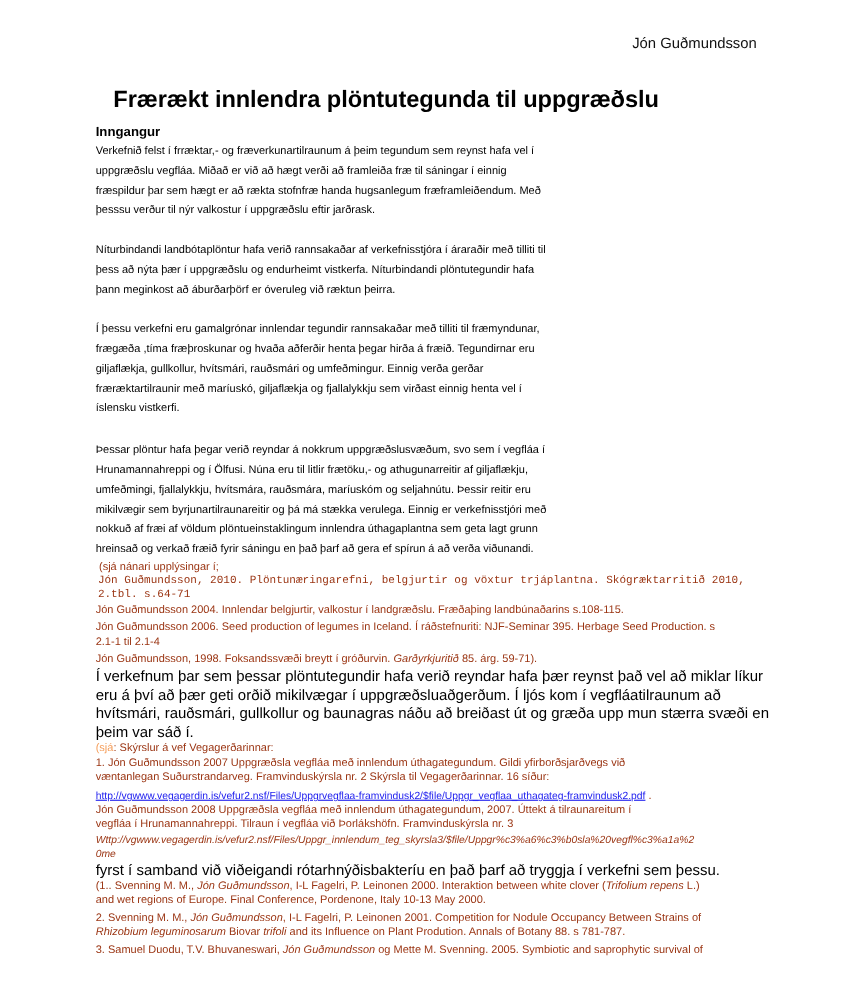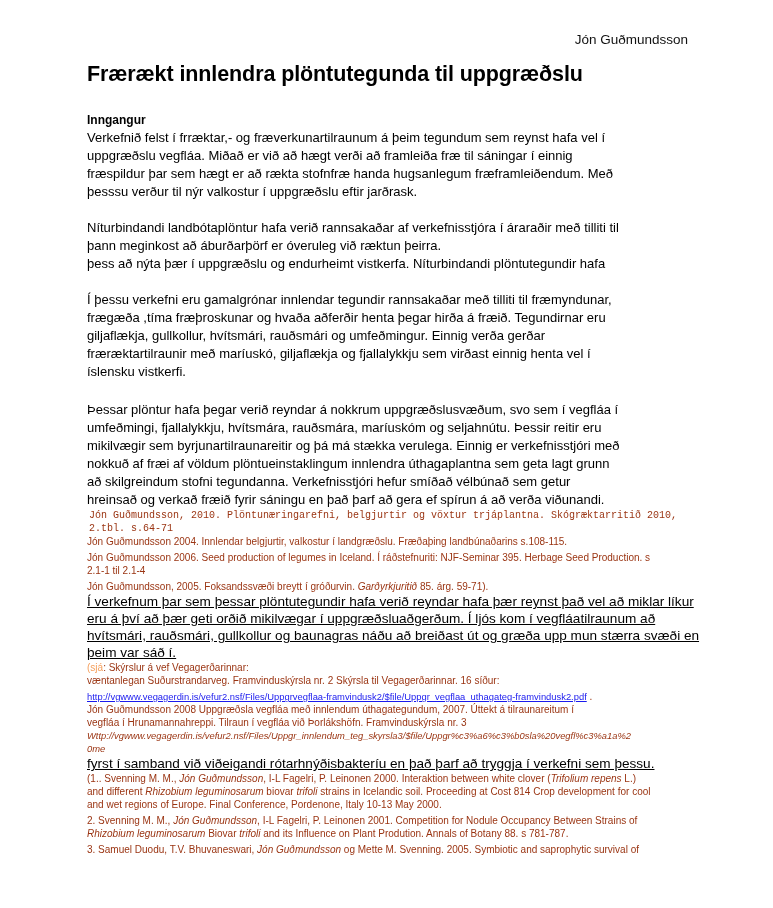--- a/index.html
+++ b/index.html
@@ -7,109 +7,110 @@
       width: 773px; height: 908px; overflow: hidden; position: relative;
       font-family: "Liberation Sans", sans-serif; color: #000;
     }
     .page { position: absolute; left: 0; top: 0; width: 773px; height: 908px; }
     .author {
       position: absolute; top: 32px; right: 85px;
       font-size: 13.5px; color: #111;
     }
     .title {
       position: absolute; left: 87px; top: 62px;
-      font-size: 21.5px; font-weight: bold; margin: 0; letter-spacing: -0.1px;
+      font-size: 21.5px; font-weight: bold; margin: 16px; letter-spacing: -0.1px;
     }
     .content { position: absolute; left: 87px; top: 112px; width: 620px; }
     .h2 { font-size: 12px; font-weight: bold; line-height: 17px; margin: 0; }
-    .p { font-size: 13px; line-height: 18px; margin: 0; }
+    .p { font-size: 10px; line-height: 18px; margin: 0; }
     .gap { height: 18px; }
     .gap2 { height: 20px; }
     .ref { font-size: 10px; line-height: 13px; color: #9a3412; margin: 0; }
     .ref.ind { padding-left: 2px; font-family: Liberation Mono, monospace; }
     .ref.ind1 { padding-left: 3px; }
     .ref .light { color: #f59e5b; }
     .ref a { color: #1a1aee; text-decoration: underline; font-size: 9.4px; }
     .ref .it { font-style: italic; }
     .ref.urlit { font-style: italic; font-size: 9.4px; }
     .refsp { margin-top: 3px; }
-    .p.sm { font-size: 13.6px; line-height: 17px; text-decoration: underline; }
+    .p.sm { font-size: 13.6px; line-height: 17px; }
   </style>
 </head>
 <body>
 
 <div class="page">
   <div class="author">Jón Guðmundsson</div>
   <h1 class="title">Frærækt innlendra plöntutegunda til uppgræðslu</h1>
 
   <div class="content">
     <p class="h2">Inngangur</p>
 
     <div>
       <p class="p">Verkefnið felst í frræktar,- og fræverkunartilraunum á þeim tegundum sem reynst hafa vel í</p>
       <p class="p">uppgræðslu vegfláa. Miðað er við að hægt verði að framleiða fræ til sáningar í einnig</p>
       <p class="p">fræspildur þar sem hægt er að rækta stofnfræ handa hugsanlegum fræframleiðendum. Með</p>
       <p class="p">þesssu verður til nýr valkostur í uppgræðslu eftir jarðrask.</p>
     </div>
     <div class="gap"></div>
     <div>
       <p class="p">Níturbindandi landbótaplöntur hafa verið rannsakaðar af verkefnisstjóra í áraraðir með tilliti til</p>
+      <p class="p">þess að nýta þær í uppgræðslu og endurheimt vistkerfa. Níturbindandi plöntutegundir hafa</p>
       <p class="p">þann meginkost að áburðarþörf er óveruleg við ræktun þeirra.</p>
-      <p class="p">þess að nýta þær í uppgræðslu og endurheimt vistkerfa. Níturbindandi plöntutegundir hafa</p>
     </div>
     <div class="gap"></div>
     <div>
       <p class="p">Í þessu verkefni eru gamalgrónar innlendar tegundir rannsakaðar með tilliti til fræmyndunar,</p>
       <p class="p">frægæða ,tíma fræþroskunar og hvaða aðferðir henta þegar hirða á fræið. Tegundirnar eru</p>
       <p class="p">giljaflækja, gullkollur, hvítsmári, rauðsmári og  umfeðmingur. Einnig verða gerðar</p>
       <p class="p">fræræktartilraunir með maríuskó, giljaflækja og fjallalykkju sem virðast einnig henta vel í</p>
       <p class="p">íslensku vistkerfi.</p>
     </div>
     <div class="gap2"></div>
     <div>
       <p class="p">Þessar plöntur hafa þegar verið reyndar á nokkrum uppgræðslusvæðum, svo sem í vegfláa í</p>
+      <p class="p">Hrunamannahreppi og í Ölfusi. Núna eru til litlir frætöku,- og athugunarreitir af giljaflækju,</p>
       <p class="p">umfeðmingi, fjallalykkju, hvítsmára, rauðsmára, maríuskóm og seljahnútu. Þessir reitir eru</p>
       <p class="p">mikilvægir sem byrjunartilraunareitir og þá má stækka verulega. Einnig er verkefnisstjóri með</p>
       <p class="p">nokkuð af fræi af völdum plöntueinstaklingum innlendra úthagaplantna sem geta lagt grunn</p>
-      <p class="p">að skilgreindum stofni tegundanna. Verkefnisstjóri hefur smíðað vélbúnað sem getur</p>
       <p class="p">hreinsað og verkað fræið fyrir sáningu en það þarf að gera ef spírun á að verða viðunandi.</p>
     </div>
 
     <div>
+      <p class="ref ind1"> (sjá nánari upplýsingar í;</p>
       <p class="ref ind"> Jón Guðmundsson, 2010. Plöntunæringarefni, belgjurtir og vöxtur trjáplantna. Skógræktarritið 2010, 2.tbl. s.64-71</p>
       <p class="ref">Jón Guðmundsson 2004.  Innlendar belgjurtir, valkostur í landgræðslu. Fræðaþing landbúnaðarins s.108-115.</p>
       <p class="ref refsp">Jón Guðmundsson 2006. Seed production of legumes in Iceland. Í ráðstefnuriti: NJF-Seminar 395. Herbage Seed Production. s</p>
       <p class="ref">2.1-1 til 2.1-4</p>
-      <p class="ref refsp"><span>Jón Guðmundsson, 2005. Foksandssvæði breytt í gróðurvin. </span><span class="it">Garðyrkjuritið</span><span> 85. árg. 59-71).</span></p>
+      <p class="ref refsp"><span>Jón Guðmundsson, 1998. Foksandssvæði breytt í gróðurvin. </span><span class="it">Garðyrkjuritið</span><span> 85. árg. 59-71).</span></p>
     </div>
 
     <div>
       <p class="p sm"> Í verkefnum þar sem þessar plöntutegundir hafa verið reyndar hafa þær reynst það vel að miklar líkur</p>
       <p class="p sm">eru á því að þær geti orðið mikilvægar í uppgræðsluaðgerðum. Í ljós kom í vegfláatilraunum að</p>
       <p class="p sm">hvítsmári, rauðsmári, gullkollur og baunagras náðu að breiðast út og græða upp mun stærra svæði en</p>
       <p class="p sm">þeim var sáð í.</p>
     </div>
 
     <div>
       <p class="ref"><span class="light">(sjá</span><span>: Skýrslur á vef Vegagerðarinnar:</span></p>
+      <p class="ref">1. Jón Guðmundsson 2007  Uppgræðsla vegfláa með innlendum úthagategundum. Gildi yfirborðsjarðvegs við</p>
       <p class="ref">væntanlegan Suðurstrandarveg. Framvinduskýrsla nr. 2 Skýrsla til Vegagerðarinnar.  16 síður:</p>
       <p class="ref refsp"><a>http://vgwww.vegagerdin.is/vefur2.nsf/Files/Uppgrvegflaa-framvindusk2/$file/Uppgr_vegflaa_uthagateg-framvindusk2.pdf</a><span> .</span></p>
       <p class="ref">Jón Guðmundsson 2008 Uppgræðsla vegfláa með innlendum úthagategundum, 2007. Úttekt á tilraunareitum í</p>
       <p class="ref">vegfláa í Hrunamannahreppi. Tilraun í vegfláa við Þorlákshöfn. Framvinduskýrsla nr. 3</p>
       <p class="ref urlit">Wttp://vgwww.vegagerdin.is/vefur2.nsf/Files/Uppgr_innlendum_teg_skyrsla3/$file/Uppgr%c3%a6%c3%b0sla%20vegfl%c3%a1a%2</p>
       <p class="ref urlit">0me</p>
     </div>
 
     <div>
       <p class="p sm">fyrst í samband við viðeigandi rótarhnýðisbakteríu en það þarf að tryggja í verkefni sem þessu.</p>
     </div>
 
     <div>
       <p class="ref"><span>(1.. Svenning M. M., </span><span class="it">Jón Guðmundsson</span><span>, I-L Fagelri, P. Leinonen 2000. Interaktion between white clover (</span><span class="it">Trifolium repens</span><span> L.)</span></p>
-      <p class="ref"><span>and different </span><span class="it">Rhizobium leguminosarum</span><span> biovar </span><span class="it">trifoli</span><span> strains in Icelandic soil. Proceeding at Cost 814 Crop development for cool</span></p>
       <p class="ref">and wet regions of Europe. Final Conference, Pordenone, Italy 10-13 May 2000.</p>
       <p class="ref refsp"><span>2. Svenning  M. M., </span><span class="it">Jón Guðmundsson</span><span>, I-L Fagelri, P. Leinonen 2001. Competition for Nodule Occupancy Between Strains of</span></p>
       <p class="ref"><span class="it">Rhizobium leguminosarum</span><span> Biovar </span><span class="it">trifoli</span><span> and its Influence on Plant Prodution. Annals of Botany 88. s 781-787.</span></p>
       <p class="ref refsp"><span>3. Samuel Duodu, T.V. Bhuvaneswari, </span><span class="it">Jón Guðmundsson</span><span> og Mette M. Svenning. 2005.  Symbiotic and saprophytic survival of</span></p>
 
     </div>
 
   </div>
 </div>
 

